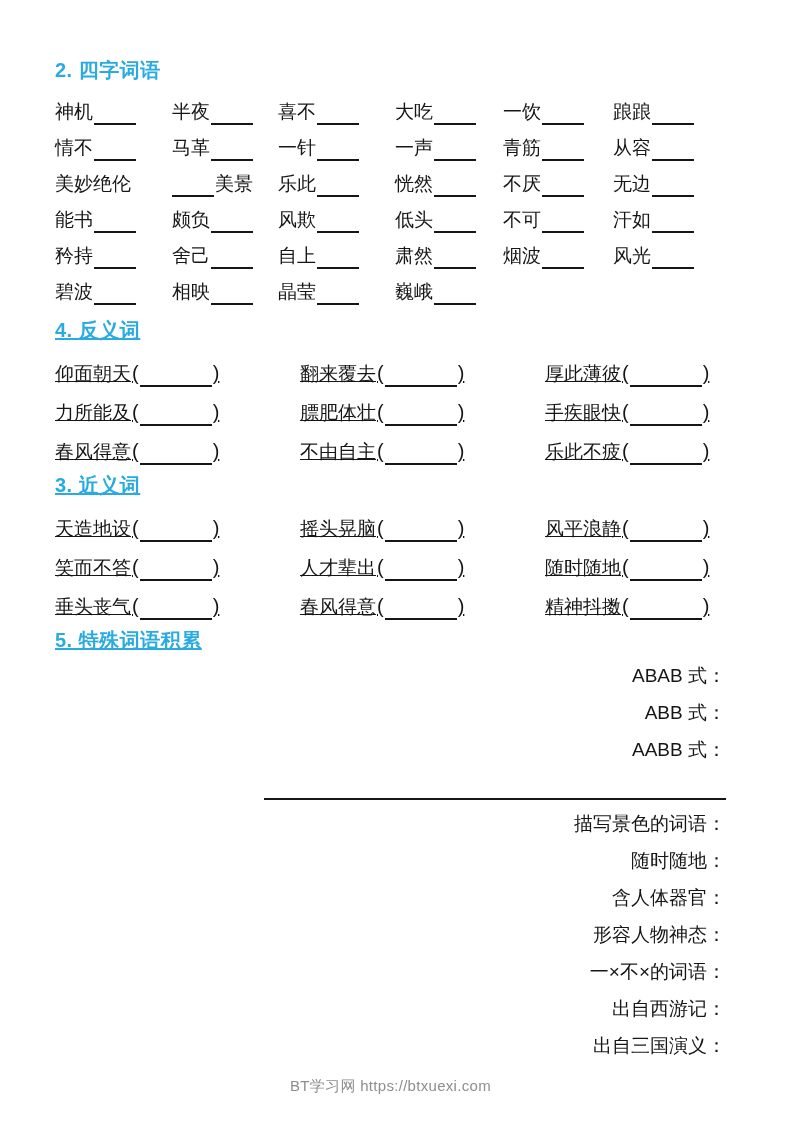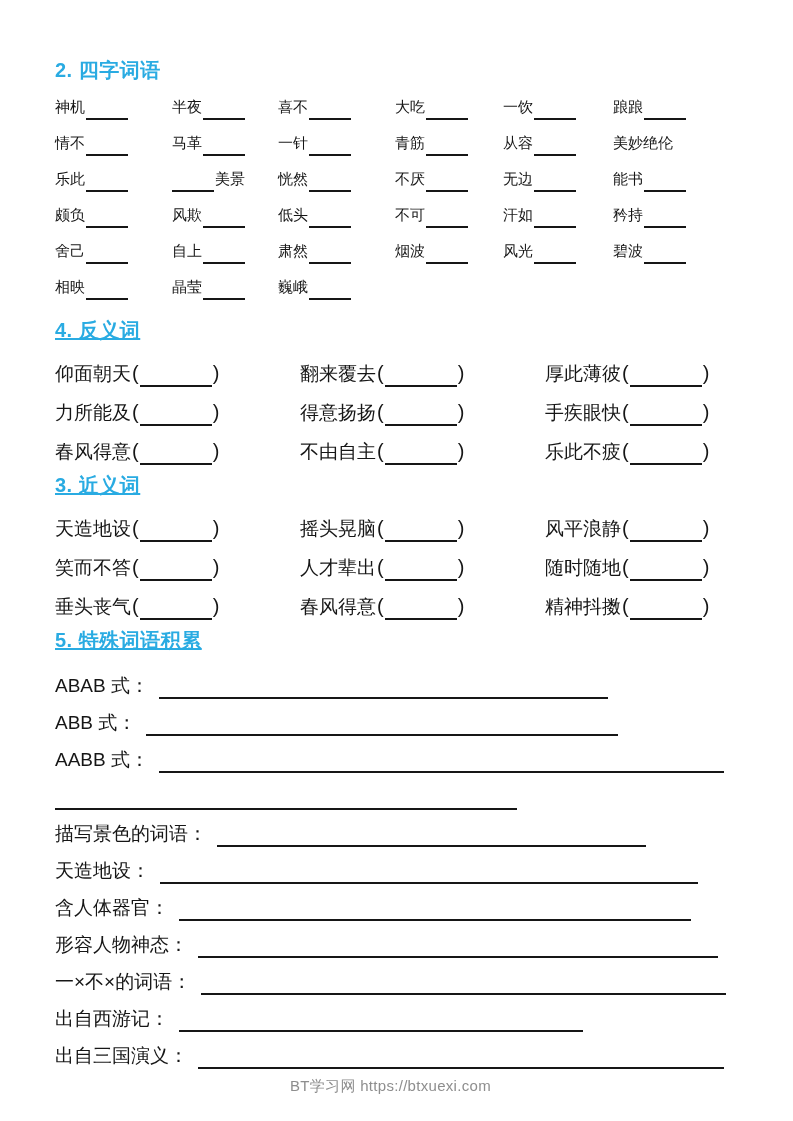--- a/index.html
+++ b/index.html
@@ -30,38 +30,39 @@
   }
   
   .word-grid {
     display: grid;
     grid-template-columns: 117px 106px 117px 108px 110px 1fr;
     margin-top: 12px;
   }
   .word-cell {
     height: 36px;
     display: flex;
-    align-items: flex-start;
-    font-size: 15px;
+    align-items: center;
+    font-size: 19px;
     line-height: 26px;
     white-space: nowrap;
   }
   .blank {
     display: inline-block;
     width: 42px;
     height: 24px;
     border-bottom: 2px solid #161616;
     margin-left: 1px;
   }
   .blank.lead { margin-left: 0; margin-right: 1px; }
   
   .paren-grid {
     display: grid;
     grid-template-columns: 245px 245px 1fr;
     margin-top: 6px;
+    text-decoration: underline;
   }
   .paren-cell {
     height: 39px;
     display: flex;
     align-items: flex-end;
     font-size: 19px;
     line-height: 27px;
     white-space: nowrap;
   }
   .paren {
@@ -77,20 +78,21 @@
   .gap-above { margin-top: 8px; text-decoration: underline; }
   
   .fill-rows { margin-top: 10px; }
   .fill-row {
     height: 37px;
     display: flex;
     align-items: flex-end;
     font-size: 19px;
     line-height: 27px;
     white-space: nowrap;
+    flex-direction: column;
   }
   .fill-label { flex: none; }
   .fill-line {
     border-bottom: 2px solid #161616;
     height: 25px;
     margin-left: 10px;
     flex: 1;
   }
   .fill-line.no-label { margin-left: 0; flex: none; }
   
@@ -142,40 +144,44 @@
       </div>
     <div class="word-cell">
         <span>马革</span>
         <span class="blank"></span>
       </div>
     <div class="word-cell">
         <span>一针</span>
         <span class="blank"></span>
       </div>
     <div class="word-cell">
+        <span>一声</span>
+        <span class="blank"></span>
+      </div>
+    <div class="word-cell">
         <span>青筋</span>
         <span class="blank"></span>
       </div>
     <div class="word-cell">
         <span>从容</span>
         <span class="blank"></span>
       </div>
 
     <div class="word-cell">
         <span>美妙绝伦</span>
-      </div>
-    <div class="word-cell">
-        <span>乐此</span>
-        <span class="blank"></span>
       </div>
     <div class="word-cell">
         <span class="blank lead"></span>
         <span>美景</span>
       </div>
     <div class="word-cell">
+        <span>乐此</span>
+        <span class="blank"></span>
+      </div>
+    <div class="word-cell">
         <span>恍然</span>
         <span class="blank"></span>
       </div>
     <div class="word-cell">
         <span>不厌</span>
         <span class="blank"></span>
       </div>
 
     <div class="word-cell">
         <span>无边</span>
@@ -270,21 +276,21 @@
         <span class="paren-blank"></span>
         <span class="paren">)</span>
       </div>
     <div class="paren-cell">
         <span>力所能及</span>
         <span class="paren">(</span>
         <span class="paren-blank"></span>
         <span class="paren">)</span>
       </div>
     <div class="paren-cell">
-        <span>得意扬扬</span>
+        <span>膘肥体壮</span>
         <span class="paren">(</span>
         <span class="paren-blank"></span>
         <span class="paren">)</span>
       </div>
     <div class="paren-cell">
         <span>手疾眼快</span>
         <span class="paren">(</span>
         <span class="paren-blank"></span>
         <span class="paren">)</span>
       </div>
@@ -383,21 +389,21 @@
         <span class="fill-line" style="margin-right:2px"></span>
       </div>
     <div class="fill-row">
         <span class="fill-line no-label" style="width:462px"></span>
       </div>
     <div class="fill-row">
         <span class="fill-label">描写景色的词语：</span>
         <span class="fill-line" style="margin-right:80px"></span>
       </div>
     <div class="fill-row">
-        <span class="fill-label">天造地设：</span>
+        <span class="fill-label">随时随地：</span>
         <span class="fill-line" style="margin-right:28px"></span>
       </div>
     <div class="fill-row">
         <span class="fill-label">含人体器官：</span>
         <span class="fill-line" style="margin-right:35px"></span>
       </div>
     <div class="fill-row">
         <span class="fill-label">形容人物神态：</span>
         <span class="fill-line" style="margin-right:8px"></span>
       </div>

